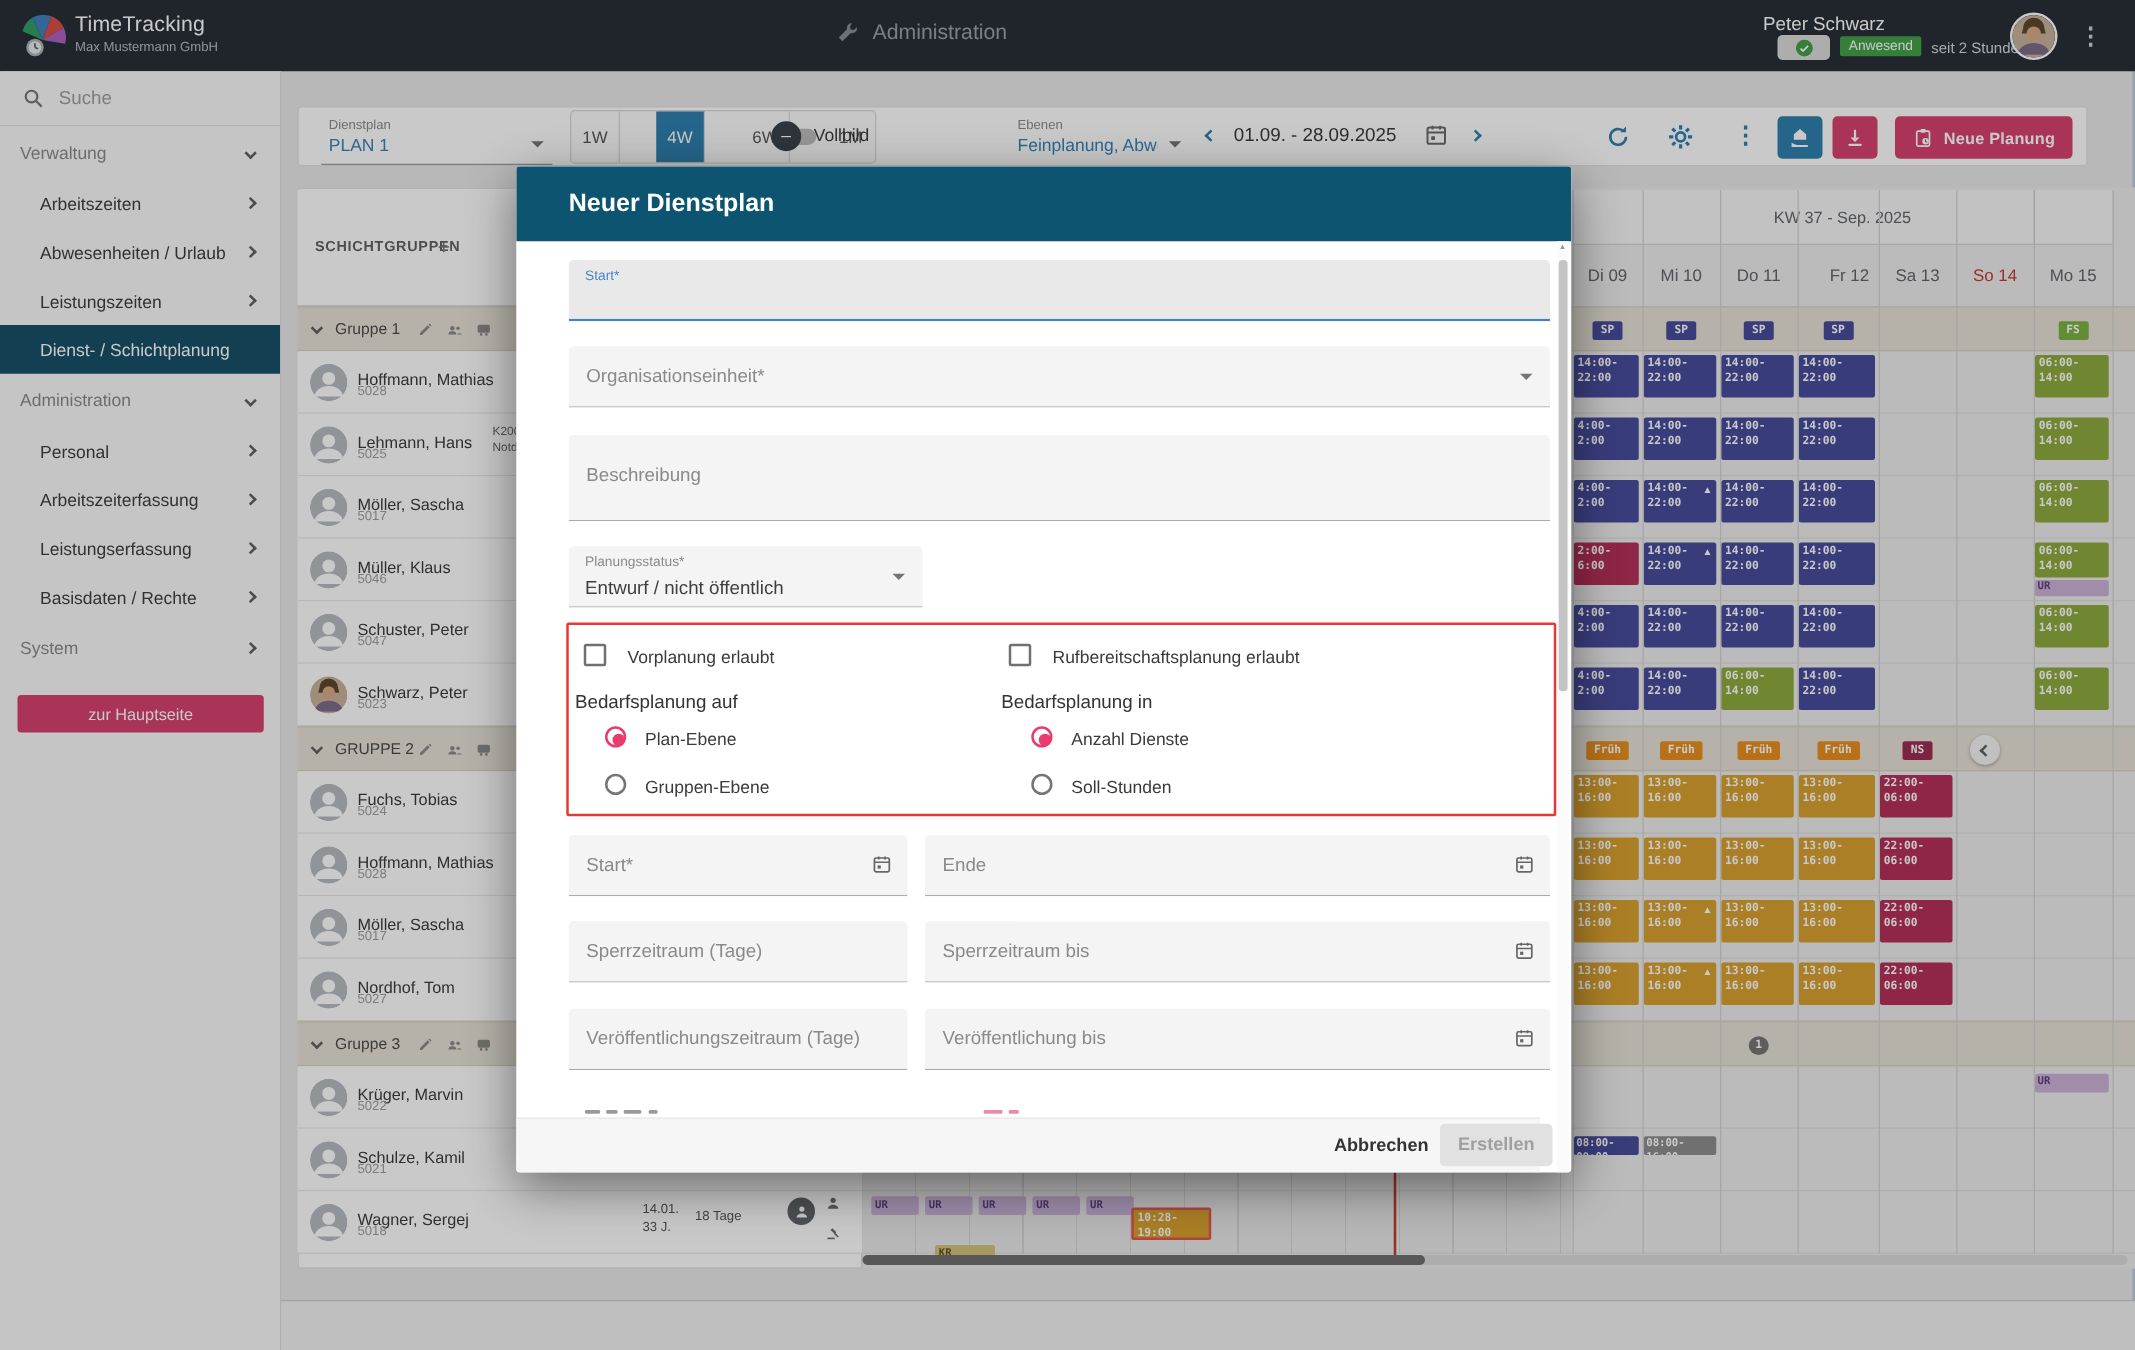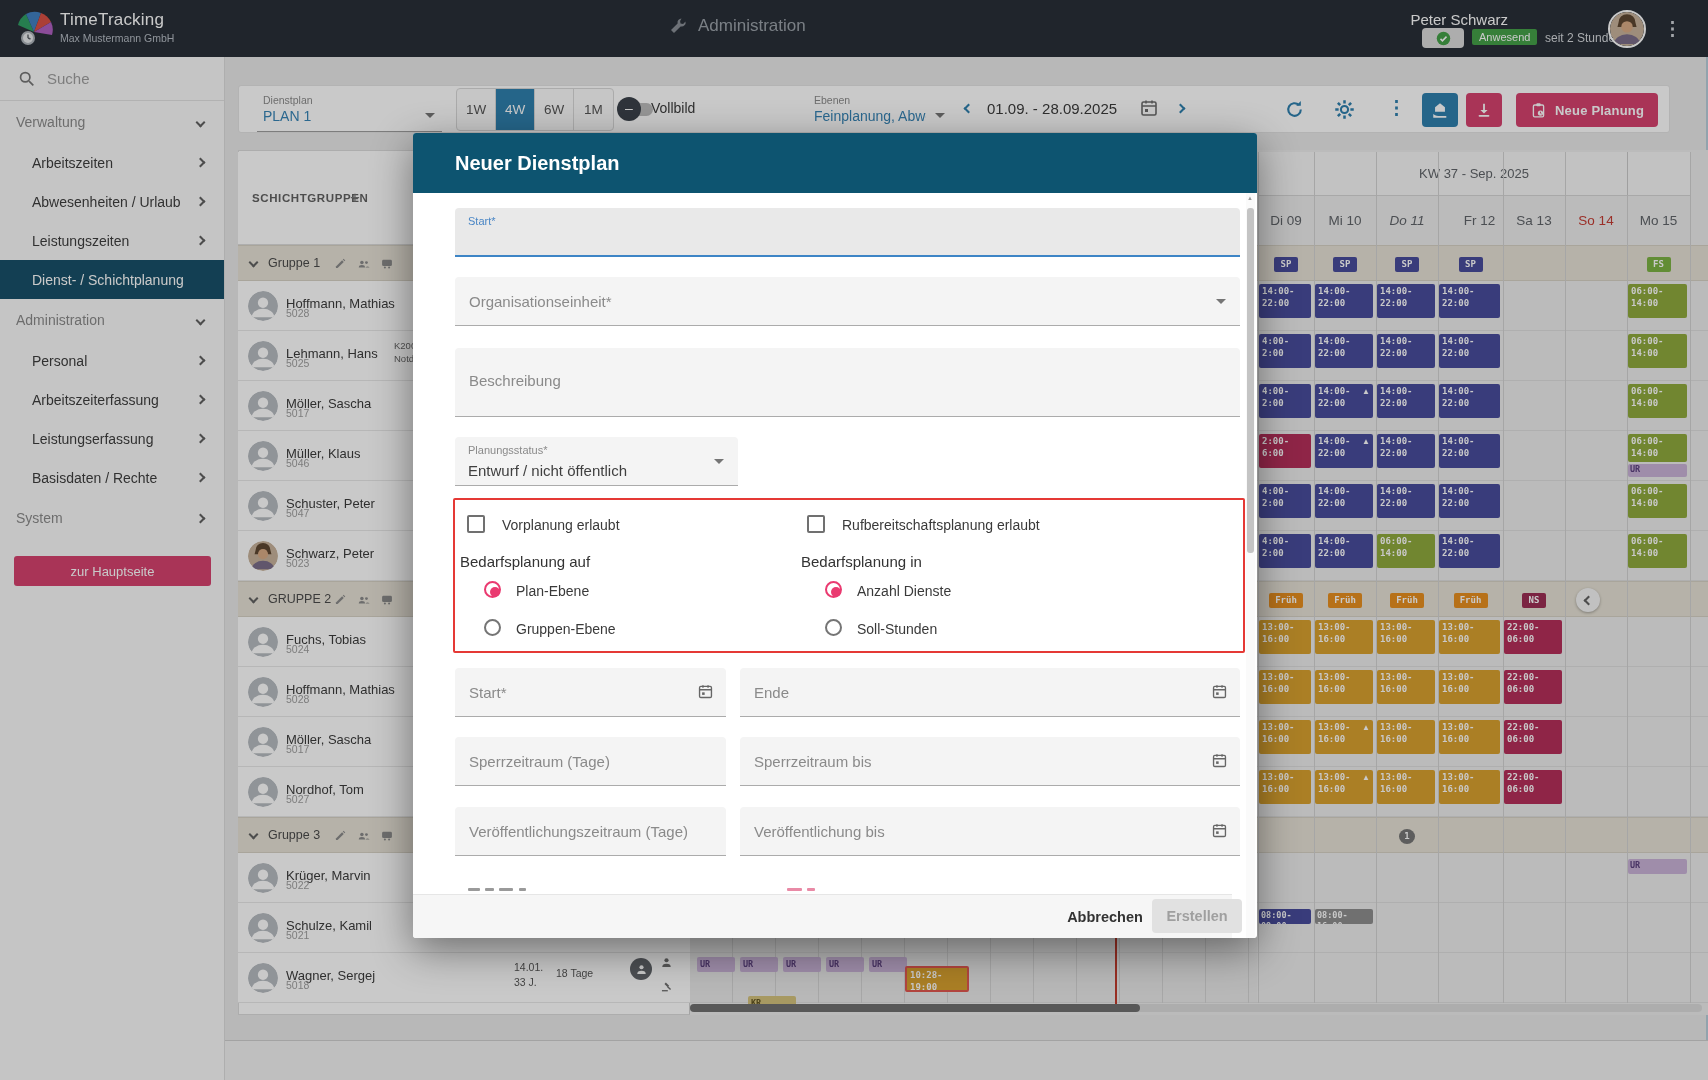--- a/index.html
+++ b/index.html
@@ -31,21 +31,21 @@
   .chev.r{transform:rotate(-45deg);}
   .chev.d{transform:rotate(45deg);}
   .chev.l{transform:rotate(135deg);}
   .sb-home{position:absolute;left:14px;top:499px;width:197px;height:30px;background:var(--pink);color:#fff;font-size:13px;border-radius:3px;display:flex;align-items:center;justify-content:center;}
 
   
   .toolbar{position:absolute;left:238px;top:85px;width:1432px;height:48px;background:#fff;border:1px solid #e3e3e3;border-radius:3px;}
   .tl-label{position:absolute;font-size:10.5px;color:#8a8a8a;}
   .tl-value{position:absolute;font-size:14px;color:var(--link);}
   .caret{width:0;height:0;border:5px solid transparent;border-top-color:#757575;display:inline-block;}
-  .seg{position:absolute;left:217px;top:2px;height:43px;display:flex;border:1px solid #d9d9d9;border-radius:4px;overflow:hidden;background:#fbfbfb;}
+  .seg{position:absolute;left:217px;top:2px;height:43px;display:flex;border:1px solid #d9d9d9;border-radius:4px;overflow:hidden;background:#fbfbfb;gap:29px;}
   .seg div{width:39px;line-height:41px;text-align:center;font-size:13.5px;color:#555;border-right:1px solid #d9d9d9;cursor:pointer;}
   .seg div:last-child{border-right:none;}
   .seg div.on{background:var(--accent);color:#fff;}
   .tgl-track{position:absolute;left:384px;top:17px;width:30px;height:13px;background:#bdbdbd;border-radius:7px;}
   .tgl-knob{position:absolute;left:378px;top:11px;width:24px;height:24px;background:#3a4149;border-radius:50%;color:#fff;text-align:center;line-height:22px;font-size:14px;}
   .ico-btn{position:absolute;top:7px;width:36px;height:34px;border-radius:4px;display:flex;align-items:center;justify-content:center;color:#fff;}
   .np-btn{position:absolute;left:1277px;top:7px;height:34px;background:var(--pink);border-radius:4px;color:#fff;display:flex;align-items:center;gap:8px;padding:0 14px;font-size:13px;font-weight:bold;letter-spacing:.2px;}
 
   
   .panel-left{position:absolute;left:238px;top:150px;width:452px;height:865px;background:#fff;border:1px solid #dcdcdc;border-right:1px solid #cfcfcf;}
@@ -278,21 +278,21 @@
   <div class="cal-base"></div>
   <div class="cal-mid"></div>
   <div class="pl-head">
     <div class="pl-title">SCHICHTGRUPPEN</div>
     <div class="pl-plus">+</div>
   </div>
   <div class="kw-band">KW 37 - Sep. 2025</div>
   <div id="cal-days">
       <div class="day-cell abs" style="left: 1258px; top: 195px; width: 56px;">Di 09</div>
       <div class="day-cell abs" style="left: 1314px; top: 195px; width: 62px;">Mi 10</div>
-      <div class="day-cell abs" style="left: 1376px; top: 195px; width: 62px; font-style: italic;">Do 11</div>
+      <div class="day-cell abs" style="left: 1376px; top: 195px; width: 62px;">Do 11</div>
       <div class="day-cell abs" style="left: 1438px; top: 195px; width: 65px; padding-left: 18px;">Fr 12</div>
       <div class="day-cell abs" style="left: 1503px; top: 195px; width: 62px;">Sa 13</div>
       <div class="day-cell abs" style="left: 1565px; top: 195px; width: 62px; color: rgb(196, 58, 49);">So 14</div>
       <div class="day-cell abs" style="left: 1627px; top: 195px; width: 63px;">Mo 15</div>
       <div class="day-band" style="left: 1258px; top: 195px; width: 432px; height: 1px; background: rgba(0, 0, 0, 0);"></div>
     </div>
   <div id="rows-host">
       <div class="row-left band" style="top: 245px; height: 36px;">
         <span class="chev d g-chev"></span>
         <span class="g-label">Gruppe 1</span>

